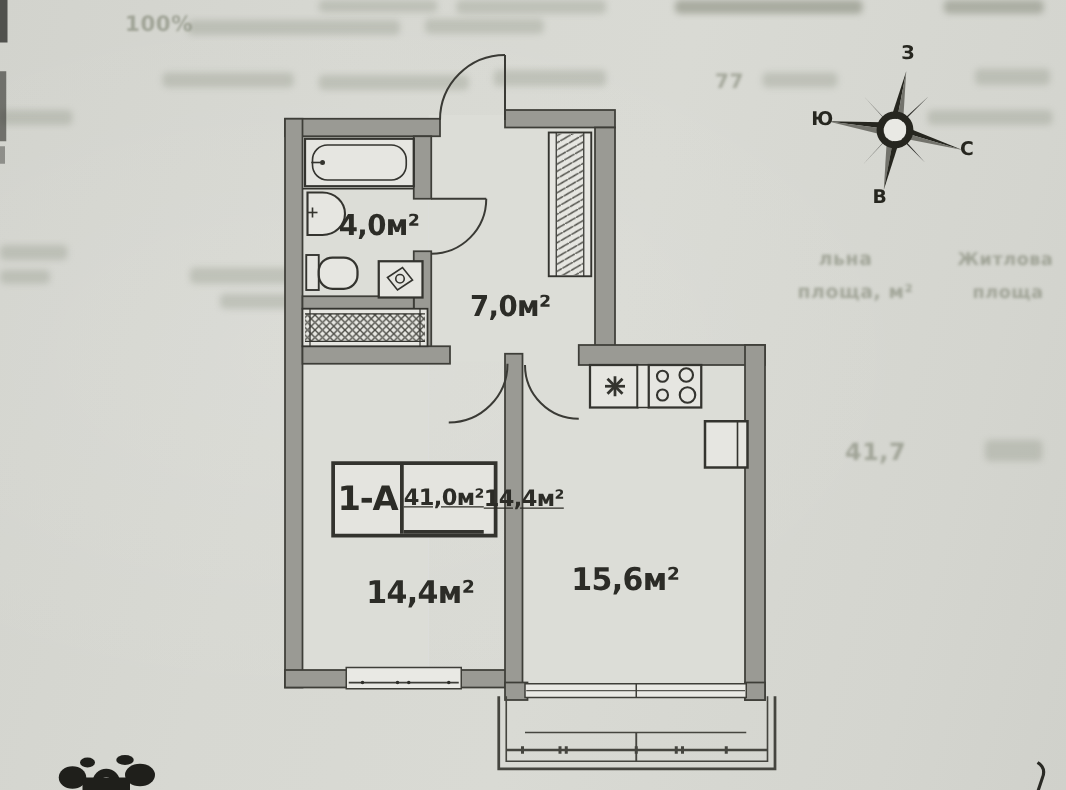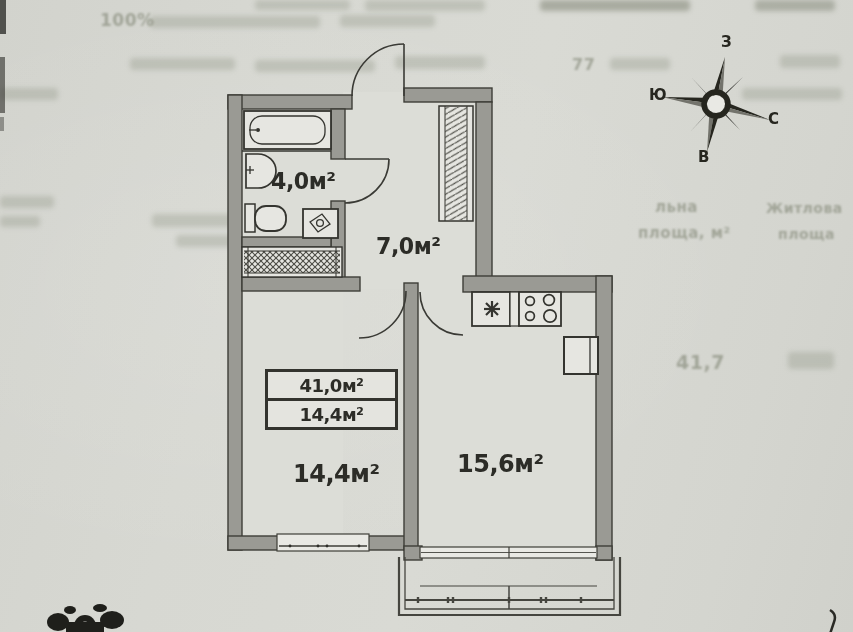--- a/index.html
+++ b/index.html
@@ -22,21 +22,21 @@
   .blob{position:absolute;background:rgba(134,140,122,.30);filter:blur(2.6px);border-radius:4px;}
   .unit-box{
     position:absolute;left:265px;top:369px;width:133px;height:61px;
     border:3px solid #33332e;background:#e4e4df;display:flex;box-sizing:border-box;
     color:#2c2c27;font-weight:700;
   }
   .unit-box .code{
     flex:0 0 52px;border-right:3px solid #33332e;display:flex;align-items:center;justify-content:center;
     font-size:27px;letter-spacing:-1px;
   }
-  .unit-box .vals{flex:1;display:flex;flex-direction:column;}
+  .unit-box .vals{flex:1;display:flex;flex-direction:row;text-decoration:underline;}
   .unit-box .vals .cell{
     flex:1;display:flex;align-items:center;justify-content:center;font-size:18px;letter-spacing:-0.5px;
   }
   .unit-box .vals .cell.top{border-bottom:3px solid #33332e;}
   .compass-letter{position:absolute;font-weight:700;color:#26261f;font-size:15px;}
 </style>
 </head>
 <body>
 
 <div class="page">
@@ -255,20 +255,21 @@
 
     <path d="M830,610 c5,3 6,7 4,12 l-4,12" stroke="#2a2a25" stroke-width="2.5" fill="none"></path>
   </svg>
 
   <div class="area-label" style="left:271px;top:168px;font-size:23px;">4,0м²</div>
   <div class="area-label" style="left:376px;top:233px;font-size:23px;">7,0м²</div>
   <div class="area-label" style="left:293px;top:459px;font-size:25px;">14,4м²</div>
   <div class="area-label" style="left:457px;top:449px;font-size:25px;">15,6м²</div>
 
   <div class="unit-box">
+    <div class="code">1-А</div>
     <div class="vals">
       <div class="cell top">41,0м²</div>
       <div class="cell">14,4м²</div>
     </div>
   </div>
 
   <span class="compass-letter" style="left:721px;top:33px;">З</span>
   <span class="compass-letter" style="left:649px;top:86px;">Ю</span>
   <span class="compass-letter" style="left:768px;top:110px;">С</span>
   <span class="compass-letter" style="left:698px;top:148px;">В</span>

